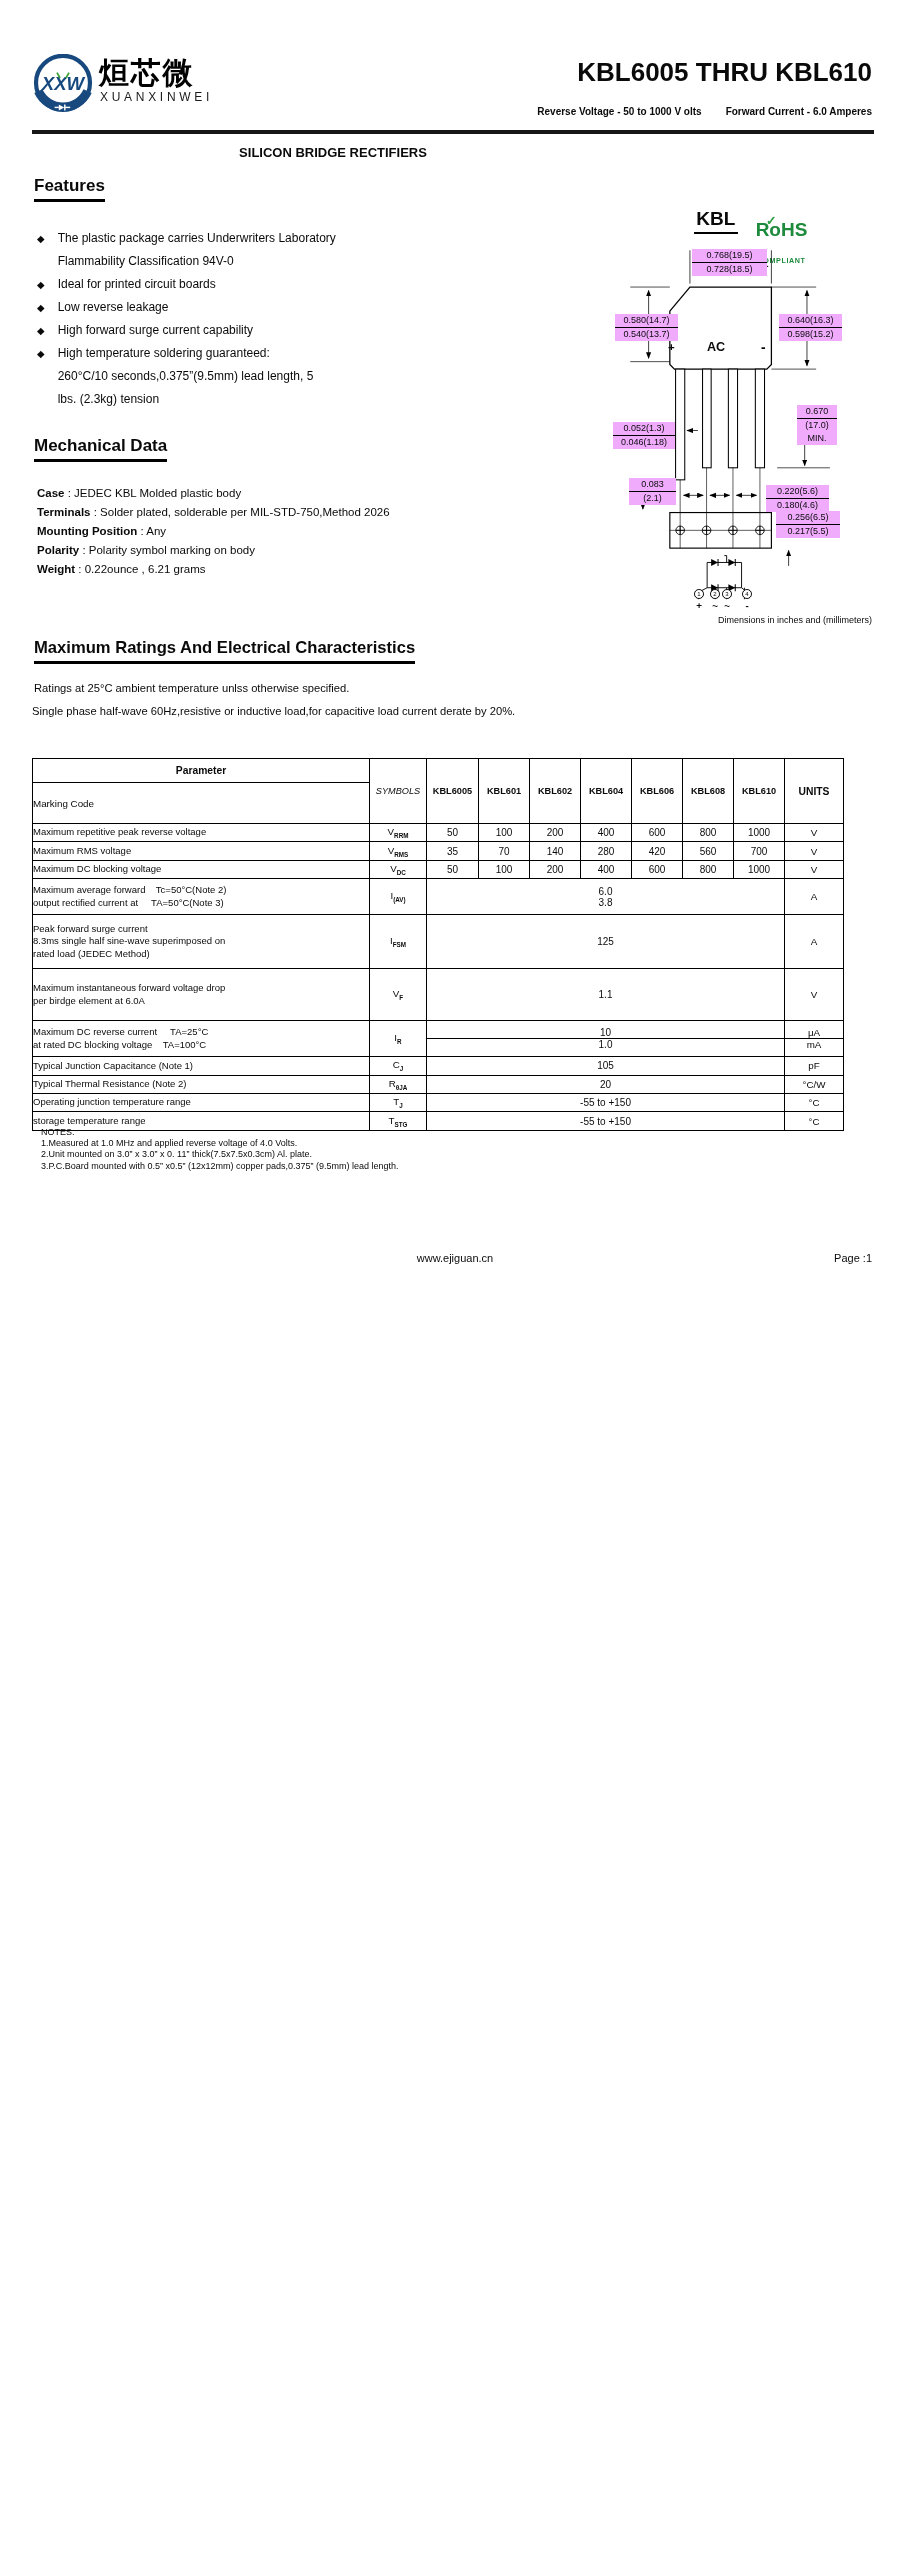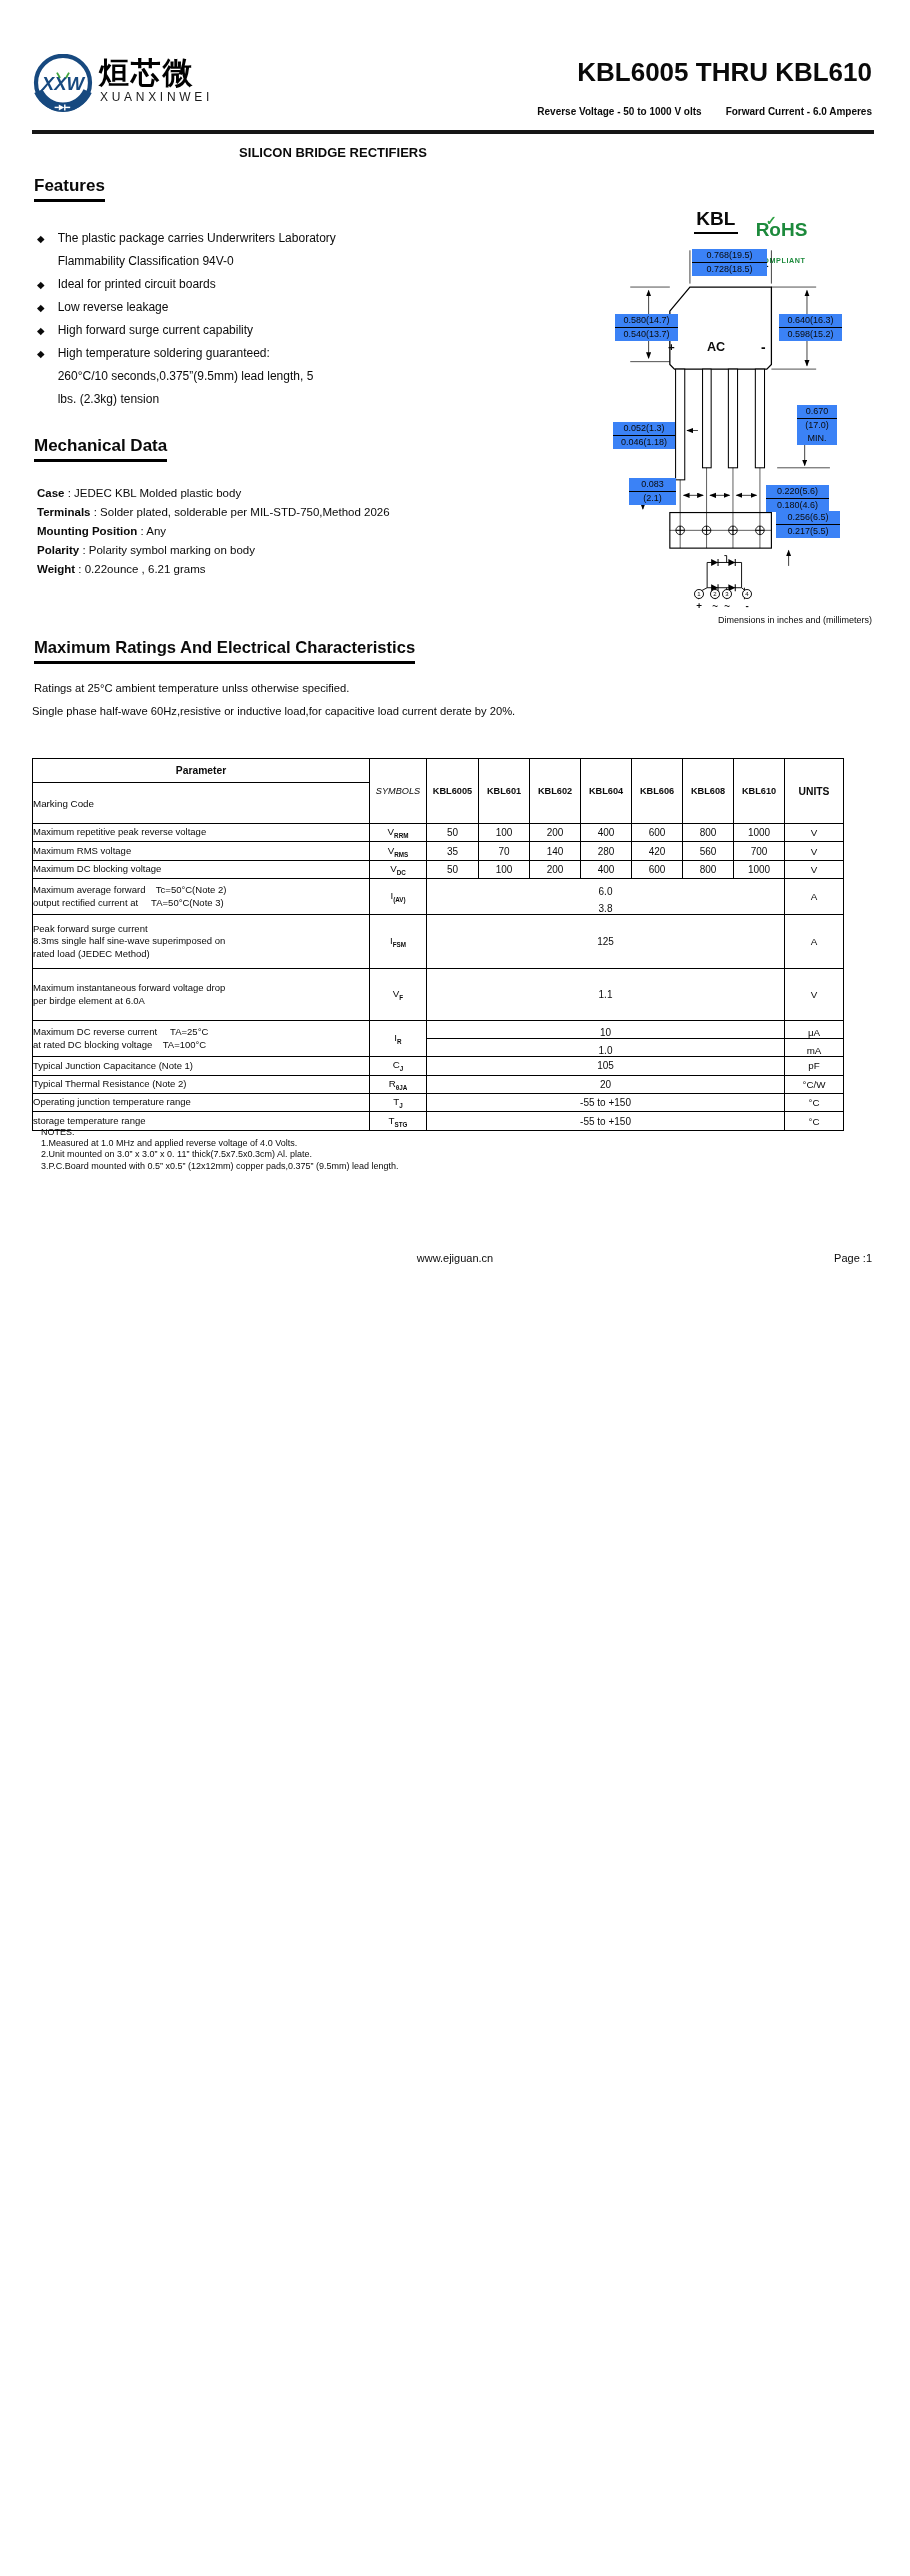--- a/index.html
+++ b/index.html
@@ -32,21 +32,21 @@
   .mech { position:absolute; left:37px; width:562px; font-size:11.5px; }
   .mech .row { line-height:19px; }
   .mech b { font-weight:bold; }
   
   .kbl-label { position:absolute; font-size:19px; font-weight:bold;
     border-bottom:2.9px solid #000; padding:0 2.3px 1.7px 2.3px; }
   .rohs { position:absolute; text-align:center; color:#1d8a3c; width:63px; }
   .rohs .word { font-size:19px; font-weight:bold; line-height:17px; position:relative;margin-top:24px; }
   .rohs .chk { position:absolute; left:16px; top:-8px; font-size:12.6px; font-weight:bold; color:#2da043; }
   .rohs .sub { font-size:7.2px; font-weight:bold; letter-spacing:0.6px; margin-top:18px; }
-  .dim { position:absolute; text-align:center; font-size:9px; line-height:13px; background:#3b82f6; }
+  .dim { position:absolute; text-align:center; font-size:9px; line-height:13px; background:#f0abfc; }
   .dim .fr { border-bottom:0.9px solid #000; }
   .pkg-mark { position:absolute; font-size:11.5px; font-weight:bold; }
   .pin { position:absolute; width:9.8px; height:9.8px; border:0.9px solid #000; border-radius:50%;
     font-size:6px; text-align:center; line-height:8px; background:#fff; }
   .pin-mark { position:absolute; font-size:9.8px; font-weight:bold; width:10.3px; text-align:center; }
   .dim-note { position:absolute; font-size:9px; text-align:right; }
   
   .desc { position:absolute; font-size:11.2px; }
   
   table.ratings { position:absolute; left:32px; top:758px; border-collapse:collapse;
@@ -57,21 +57,21 @@
   td.param div { line-height:12.6px; white-space:pre-wrap; }
   td.phead { font-size:10.3px; font-weight:bold; text-align:center; }
   td.marking { font-size:9.8px; text-align:left; padding:3.4px 4.6px; vertical-align:top; }
   td.symhead { font-style:italic; font-size:9.2px; text-align:center; }
   td.model { font-weight:bold; font-size:9.2px; text-align:center; }
   td.unithead { font-weight:bold; font-size:10.3px; text-align:center; }
   td.sym { text-align:center; font-size:9.8px; }
   td.sym sub { font-size:6.3px; font-weight:bold; }
   td.val { text-align:center; font-size:10px; }
   td.vals { text-align:center; font-size:10px; }
-  td.vals .half, td.unit .half { height:50%; display:flex; align-items:center; justify-content:center;margin-top:6px; }
+  td.vals .half, td.unit .half { height:50%; display:flex; align-items:center; justify-content:center; }
   td.vals .half.dv, td.unit .half.dv { border-bottom:0.8px solid #000; }
   td.unit { text-align:center; font-size:9.8px; }
   tr.hdr-bottom td { border-bottom:1.4px solid #000; }
   
   .notes { position:absolute; left:41px; top:1127px; font-size:9px; line-height:11.2px; }
   
   .site { position:absolute; left:0; width:910px; text-align:center; font-size:11px; }
   .pageno { position:absolute; left:780px; width:92px; text-align:right; font-size:11px; }
   svg text { font-family:"Liberation Sans", sans-serif; }
 </style>

